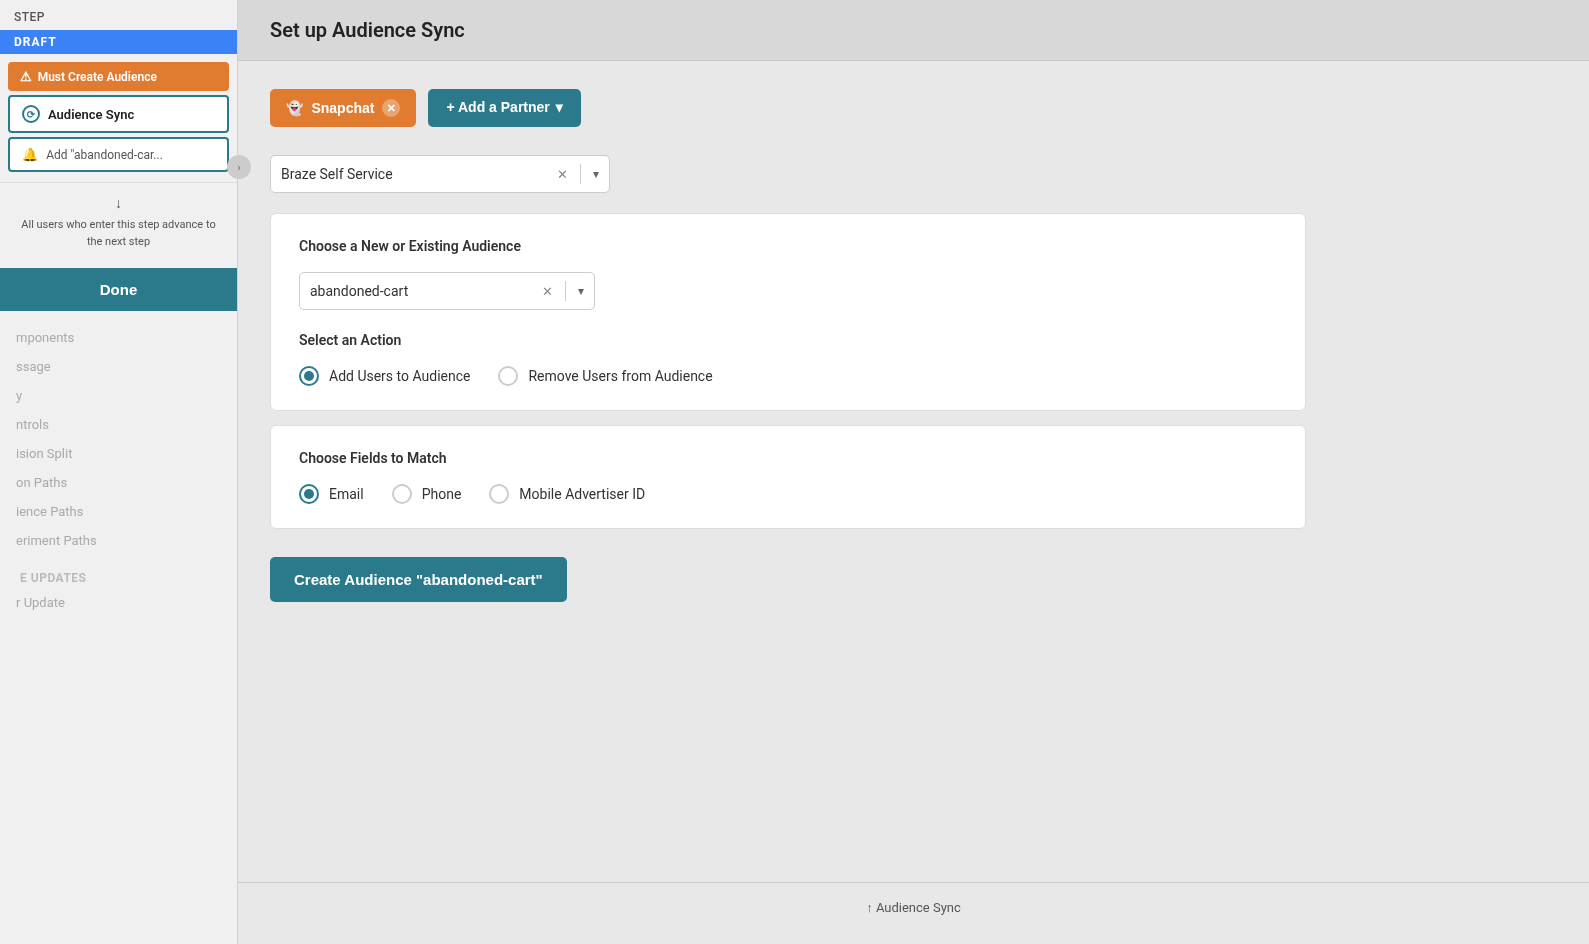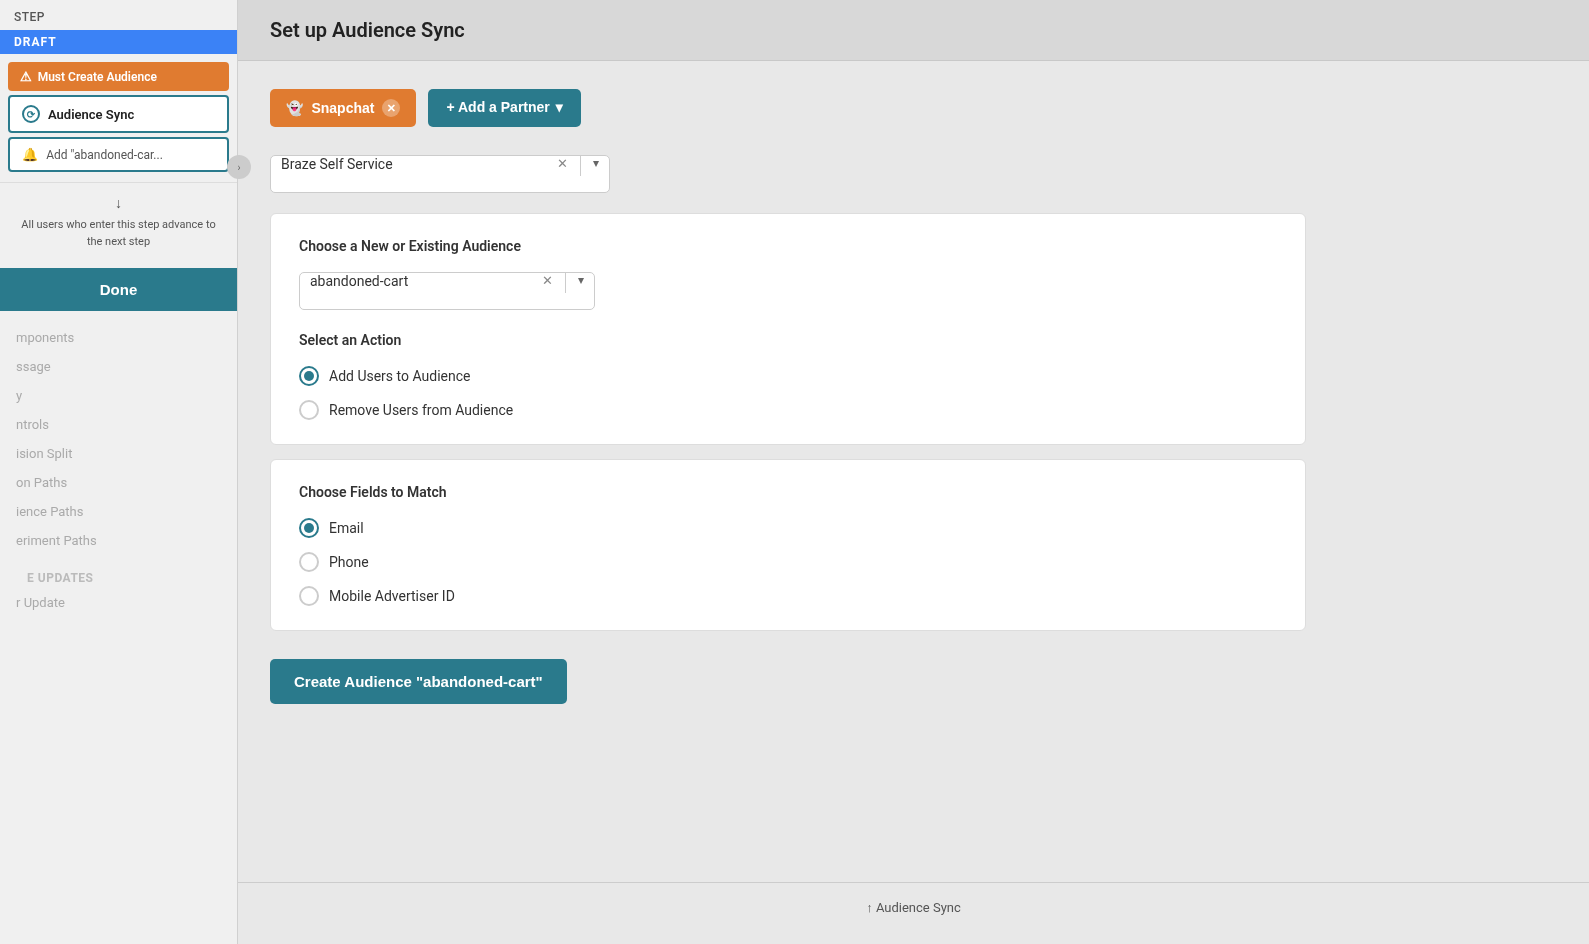--- a/index.html
+++ b/index.html
@@ -152,21 +152,21 @@
     }
 
     .sidebar-nav-item {
       padding: 7px 16px;
       font-size: 13px;
       color: #aaa;
       cursor: pointer;
     }
 
     .sidebar-nav-section {
-      padding: 10px 16px 3px 27px;
+      padding: 10px 16px 3px 20px;
       font-size: 12px;
       font-weight: 700;
       color: #bbb;
       text-transform: uppercase;
       letter-spacing: 0.5px;
       margin-top: 6px;
     }
 
     
     .main-content {
@@ -243,21 +243,21 @@
     
     .form-section-label {
       font-size: 14px;
       font-weight: 600;
       color: #333;
       margin-bottom: 10px;
     }
 
     .select-dropdown {
       display: flex;
-      align-items: flex-start;
+      align-items: center;
       border: 1.5px solid #ccc;
       border-radius: 5px;
       background: #fff;
       padding: 0 10px;
       height: 38px;
       width: 340px;
       font-size: 14px;
       color: #333;
       gap: 6px;
     }
@@ -301,22 +301,22 @@
     .panel-title {
       font-size: 14px;
       font-weight: 600;
       color: #333;
       margin-bottom: 18px;
     }
 
     
     .radio-group {
       display: flex;
-      flex-direction: column;
-      gap: 14px;
+      flex-direction: row;
+      gap: 28px;
     }
 
     .radio-option {
       display: flex;
       align-items: center;
       gap: 10px;
       font-size: 14px;
       color: #333;
       cursor: pointer;
     }

